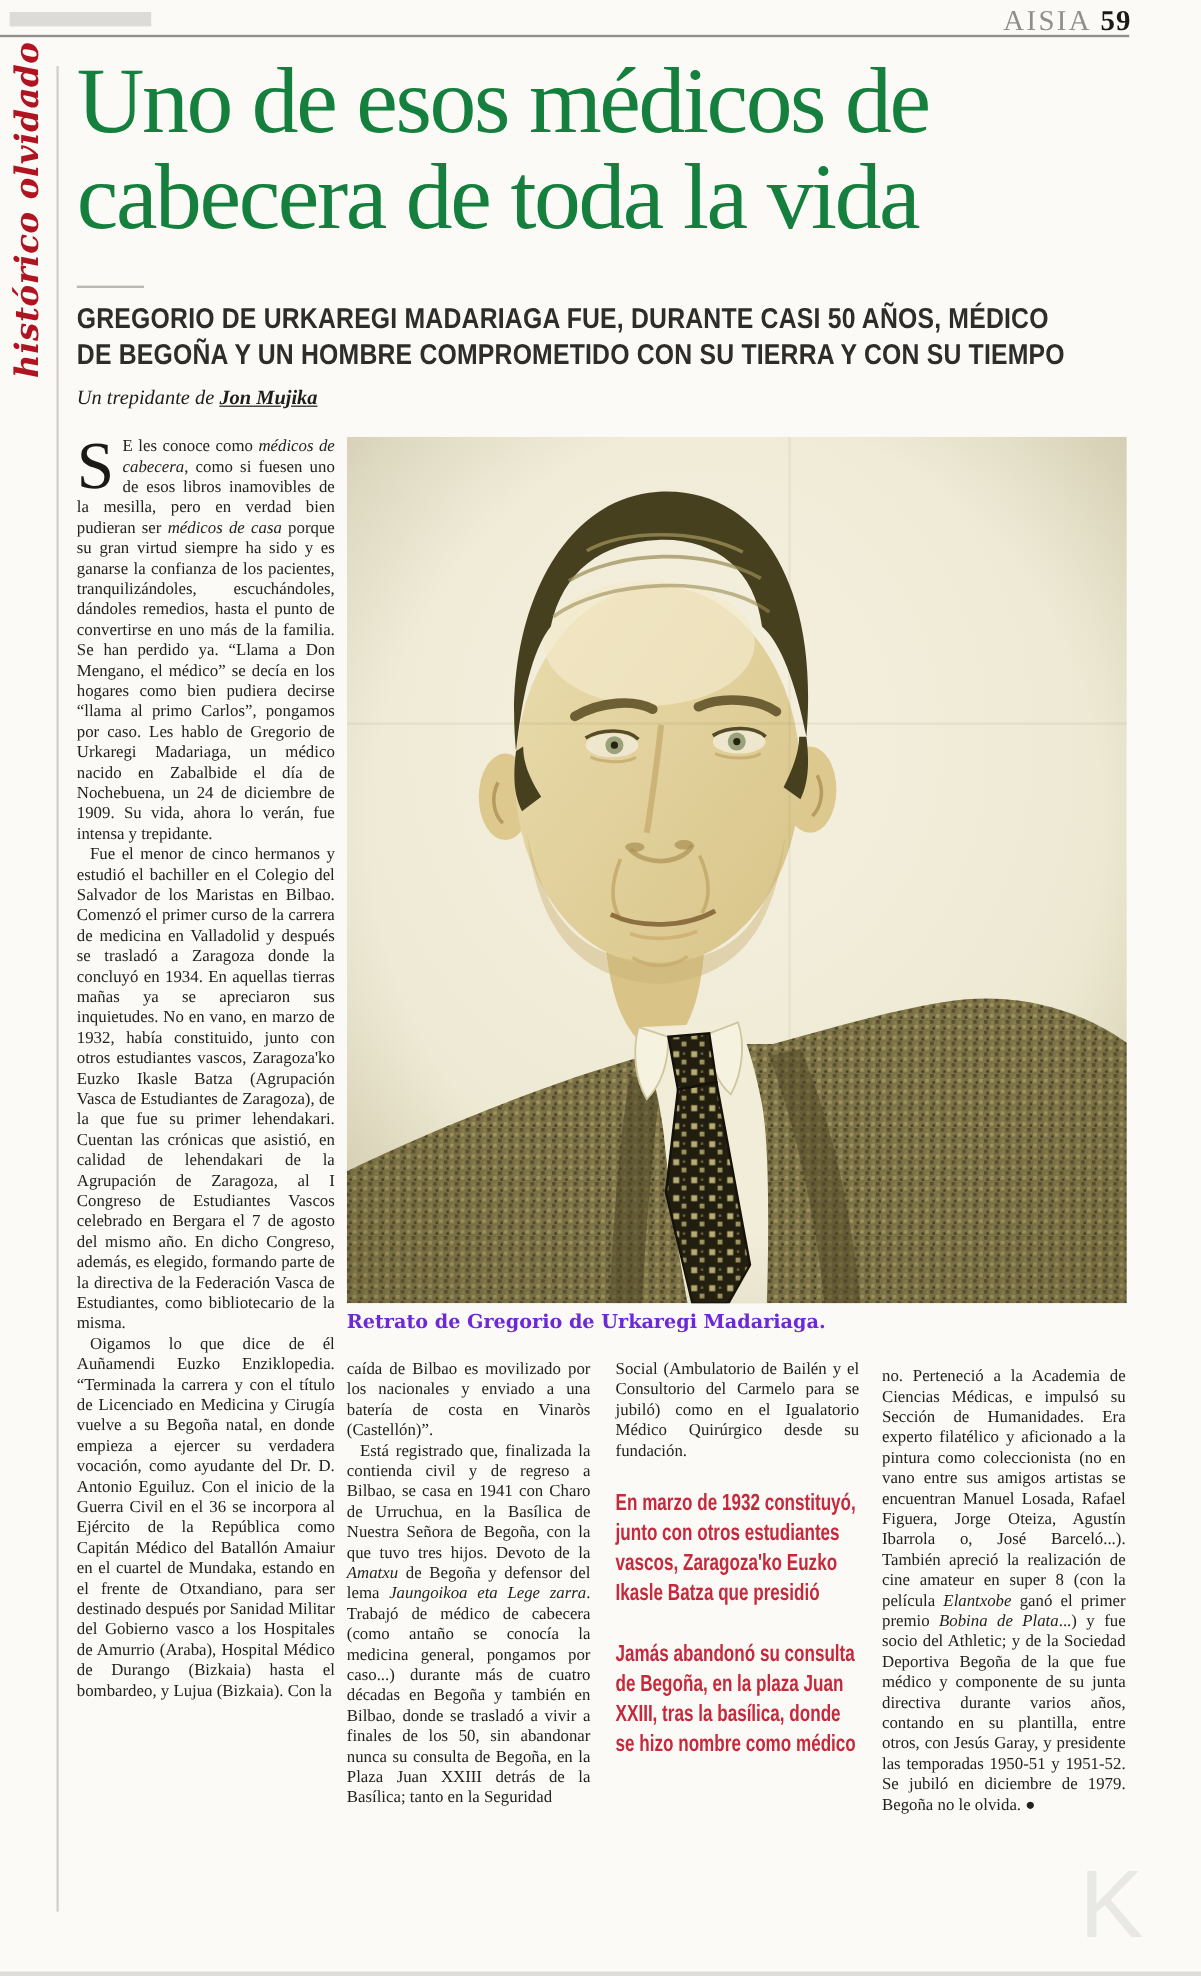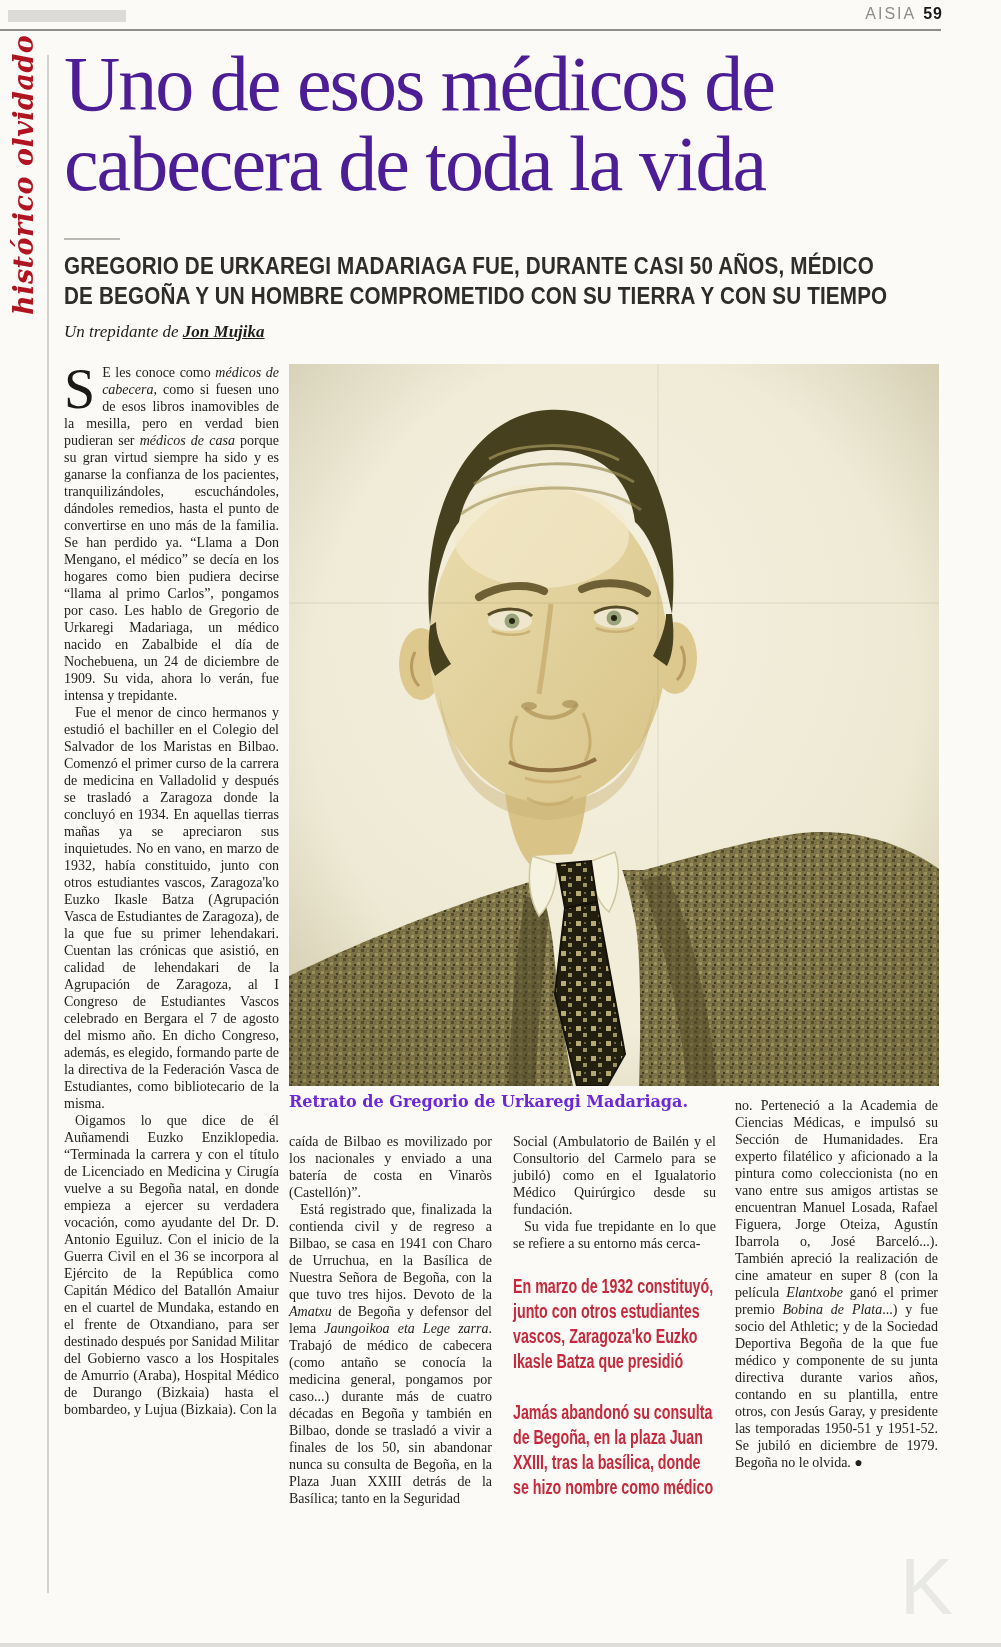--- a/index.html
+++ b/index.html
@@ -4,37 +4,37 @@
 <style>
   html,body { margin:0; padding:0; background:#ffffff; }
   .page {
     position:relative; width:1001px; height:1647px;
     background:#fbfaf7; overflow:hidden;
     font-family:"Liberation Serif", serif; color:#232220;
   }
   .scan-smudge { position:absolute; top:10px; left:8px; width:118px; height:12px; background:#dcdbd8; }
   .folio {
     position:absolute; top:5px; right:58px;
-    font-family:Liberation Sans, sans-serif; font-size:16px; letter-spacing:2px; color:#8e8e8b;
+    font-family:Liberation Serif, serif; font-size:24px; letter-spacing:2px; color:#8e8e8b;
   }
   .folio-num { color:#191919; font-weight:bold; margin-left:7px; letter-spacing:1px; }
   .folio-rule { position:absolute; top:29px; left:0; width:941px; height:2px; background:#8f8f8c; }
 
   .rail-label {
     position:absolute; left:10px; top:57px; height:258px;
     writing-mode:vertical-rl; transform:rotate(180deg); transform-origin:center;
     font:italic bold 27px/1 "DejaVu Serif", serif; color:#b01421; letter-spacing:0.5px;
     white-space:nowrap;
   }
   .rail-rule { position:absolute; left:47px; top:55px; width:2px; height:1538px; background:#d2d2cc; }
 
   h1.headline {
     position:absolute; left:64px; top:44px; width:828px; margin:0;
     font-family:"Liberation Serif", serif; font-weight:normal;
-    font-size:78px; line-height:80px; letter-spacing:-2px; color:#4c1d95;
+    font-size:78px; line-height:80px; letter-spacing:-2px; color:#15803d;
   }
   .kicker-rule { position:absolute; left:64px; top:238px; width:56px; height:2px; background:#b9b9b4; }
   .subhead-wrap {
     position:absolute; left:64px; top:251px; width:962px;
     transform:scaleX(0.86); transform-origin:left top;
   }
   h2.subheadline {
     margin:0; font-family:"Liberation Sans", sans-serif; font-weight:bold;
     font-size:24px; line-height:30px; color:#2e2d2a; letter-spacing:0.2px;
   }
@@ -47,21 +47,21 @@
   figure.photo { position:absolute; left:289px; top:364px; width:650px; height:722px; margin:0; }
   .caption {
     position:absolute; left:289px; top:1092px; width:650px;
     font:bold 16px/19px "DejaVu Serif", serif; color:#6d28d9;
   }
 
   .col { position:absolute; top:364px; font-size:14px; line-height:17px; text-align:justify; hyphens:auto; }
   .col1 { left:64px;  width:215px; }
   .col2 { left:289px; top:1133px; width:203px; }
   .col3 { left:513px; top:1133px; width:203px; }
-  .col4 { left:735px; top:1097px; width:203px; }
+  .col4 { left:735px; top:1139px; width:203px; }
   .para { margin:0; }
   .para.indent { text-indent:11px; }
   .para em { font-style:italic; }
 
   .dropcap {
     float:left; font-family:"Liberation Serif", serif;
     font-size:56px; line-height:44px; padding:3px 7px 0 0; color:#1b1a18;
   }
 
   .pullquotes { margin-top:22px; }
@@ -203,21 +203,20 @@
     <p class="para indent"><span>Oigamos lo que dice de él Auñamendi Euzko Enziklopedia. “Terminada la carrera y con el título de Licenciado en Medicina y Cirugía vuelve a su Begoña natal, en donde empieza a ejercer su verdadera vocación, como ayudante del Dr. D. Antonio Eguiluz. Con el inicio de la Guerra Civil en el 36 se incorpora al Ejército de la República como Capitán Médico del Batallón Amaiur en el cuartel de Mundaka, estando en el frente de Otxandiano, para ser destinado después por Sanidad Militar del Gobierno vasco a los Hospitales de Amurrio (Araba), Hospital Médico de Durango (Bizkaia) hasta el bombardeo, y Lujua (Bizkaia). Con la</span></p>
   </div>
 
   <div class="col col2">
     <p class="para"><span>caída de Bilbao es movilizado por los nacionales y enviado a una batería de costa en Vinaròs (Castellón)”.</span></p>
     <p class="para indent"><span>Está registrado que, finalizada la contienda civil y de regreso a Bilbao, se casa en 1941 con Charo de Urruchua, en la Basílica de Nuestra Señora de Begoña, con la que tuvo tres hijos. Devoto de la </span><em>Amatxu</em><span> de Begoña y defensor del lema </span><em>Jaungoikoa eta Lege zarra</em><span>. Trabajó de médico de cabecera (como antaño se conocía la medicina general, pongamos por caso...) durante más de cuatro décadas en Begoña y también en Bilbao, donde se trasladó a vivir a finales de los 50, sin abandonar nunca su consulta de Begoña, en la Plaza Juan XXIII detrás de la Basílica; tanto en la Seguridad</span></p>
   </div>
 
   <div class="col col3">
     <p class="para"><span>Social (Ambulatorio de Bailén y el Consultorio del Carmelo para se jubiló) como en el Igualatorio Médico Quirúrgico desde su fundación.</span></p>
-    <p class="para indent"><span>Su vida fue trepidante en lo que se refiere a su entorno más cerca-</span></p>
     <div class="pullquotes">
       <p class="pq">En marzo de 1932 constituyó, junto con otros estudiantes vascos, Zaragoza'ko Euzko Ikasle Batza que presidió</p>
       <p class="pq">Jamás abandonó su consulta de Begoña, en la plaza Juan XXIII, tras la basílica, donde se hizo nombre como médico</p>
     </div>
   </div>
 
   <div class="col col4">
     <p class="para"><span>no. Perteneció a la Academia de Ciencias Médicas, e impulsó su Sección de Humanidades. Era experto filatélico y aficionado a la pintura como coleccionista (no en vano entre sus amigos artistas se encuentran Manuel Losada, Rafael Figuera, Jorge Oteiza, Agustín Ibarrola o, José Barceló...). También apreció la realización de cine amateur en super 8 (con la película </span><em>Elantxobe</em><span> ganó el primer premio </span><em>Bobina de Plata</em><span>...) y fue socio del Athletic; y de la Sociedad Deportiva Begoña de la que fue médico y componente de su junta directiva durante varios años, contando en su plantilla, entre otros, con Jesús Garay, y presidente las temporadas 1950-51 y 1951-52. Se jubiló en diciembre de 1979. Begoña no le olvida. ●</span></p>
   </div>
 

